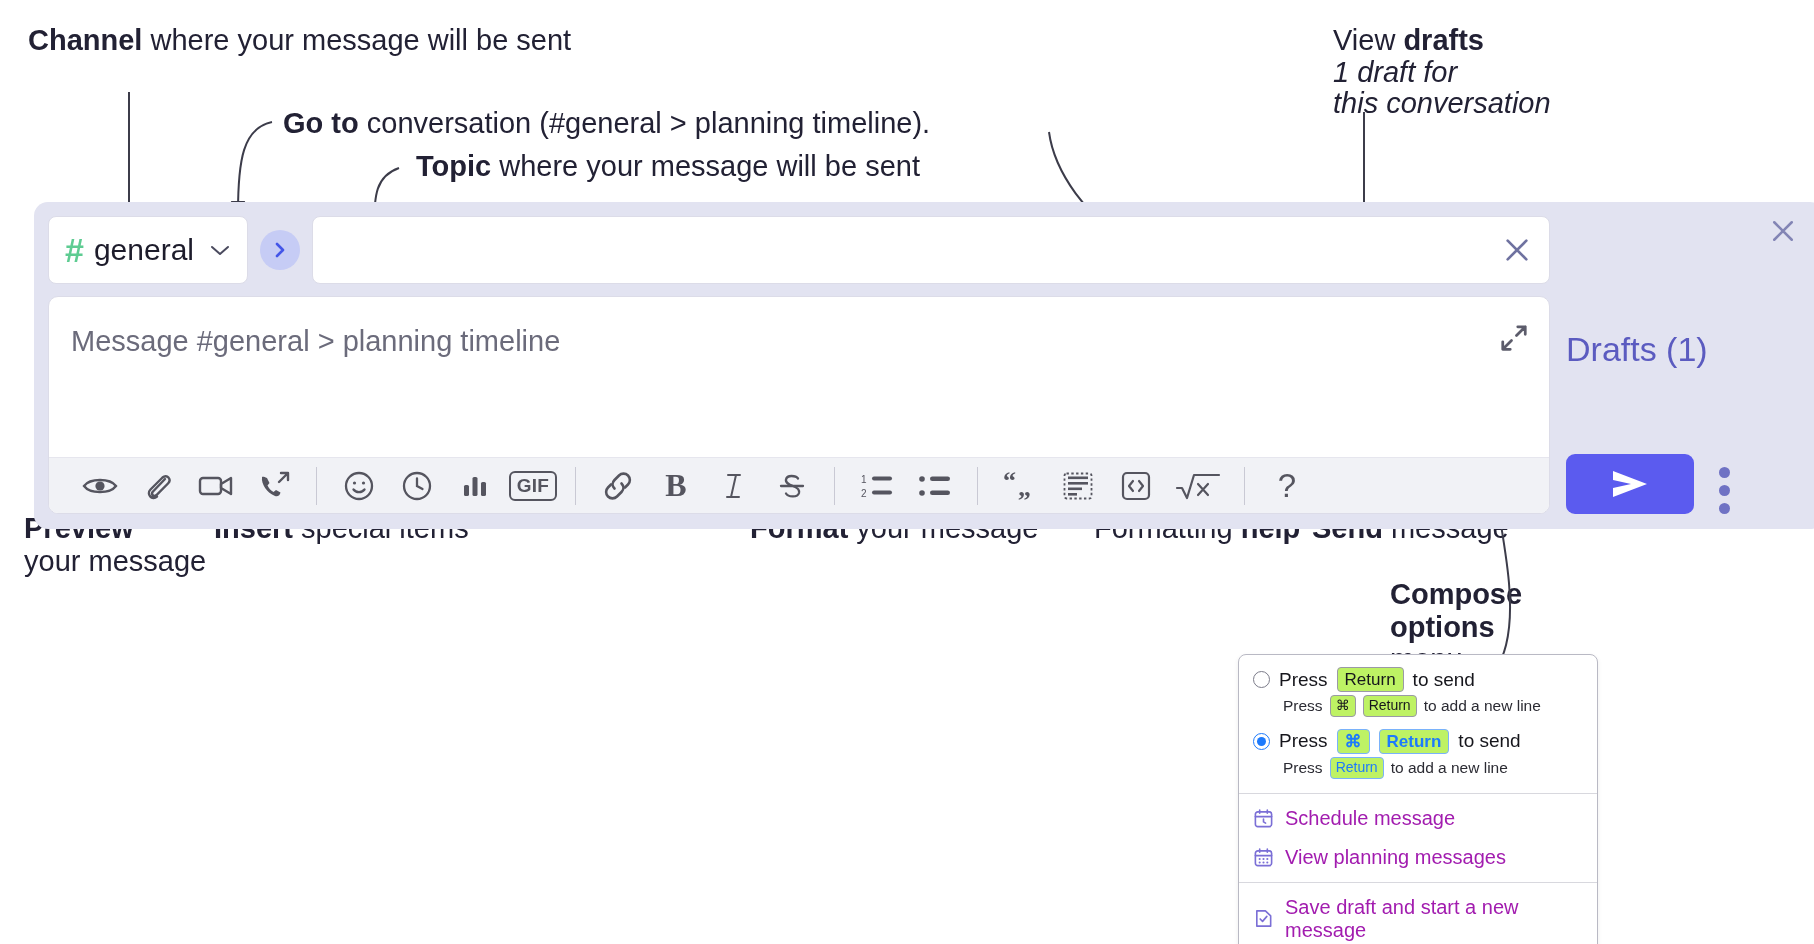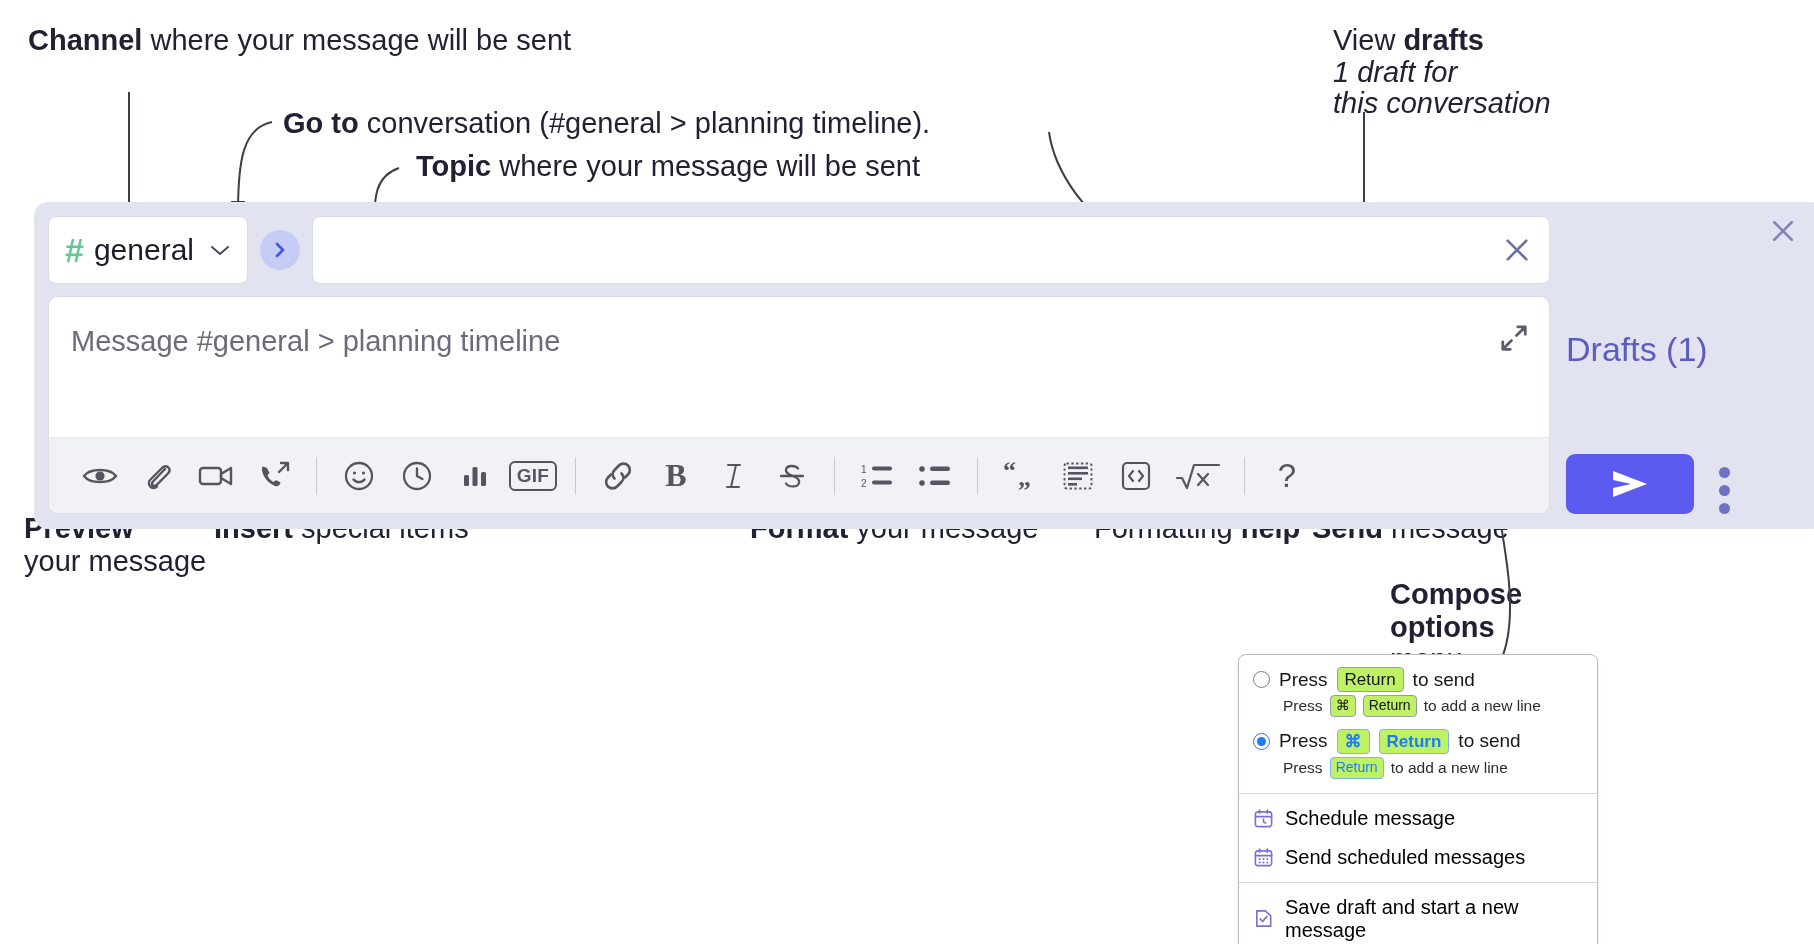--- a/index.html
+++ b/index.html
@@ -55,21 +55,21 @@
   .msgbox {
     position: absolute; left: 0; top: 80px; width: 1502px; height: 218px;
     background: #fff; border: 1px solid #dcdce8; border-radius: 10px; overflow: hidden;
   }
   .msg-placeholder {
     position: absolute; left: 22px; top: 28px; font-size: 29px; color: #6b6b7b;
   }
   .expand-btn { position: absolute; right: 20px; top: 26px; color: #5c5c6b; }
 
   .toolbar {
-    position: absolute; left: 0; right: 0; bottom: 0; height: 76px;
+    position: absolute; left: 0; right: 0; bottom: 0; height: 56px;
     background: #f1f2f6; border-top: 1px solid #e6e6ee;
     display: flex; align-items: center; padding-left: 22px; gap: 0;
   }
   .tb-btn {
     width: 58px; height: 58px; display: flex; align-items: center; justify-content: center;
     color: #55555f;
   }
   .tb-sep { width: 1px; height: 38px; background: #c9c9d4; margin: 0 13px; flex: 0 0 auto; }
   .gif-box {
     border: 2.5px solid #55555f; border-radius: 6px; font-size: 19px; font-weight: 700;
@@ -102,21 +102,21 @@
   .radio.on { border-color: #1d7afc; position: relative; }
   .radio.on::after { content:""; position:absolute; left:3px; top:3px; width:9px; height:9px; border-radius:50%; background:#1d7afc; }
   .key {
     border: 1px solid #9a9aa6; border-radius: 4px; padding: 1px 7px; font-size: 17px; color: #16161c;
     line-height: 1.25; background: #bef264;
   }
   .key.sm { font-size: 14px; padding: 1px 5px; }
   .key.blue { border-color: #7ab2fb; color: #1d7afc; font-weight: 700; }
   .key.blue.sm { font-weight: 400; }
   .menu-div { height: 1px; background: #d8d8de; }
-  .menu-item { display: flex; align-items: center; gap: 11px; padding: 8px 14px; font-size: 20px; color: #000000; }
+  .menu-item { display: flex; align-items: center; gap: 11px; padding: 8px 14px; font-size: 20px; color: #a21caf; }
   .mi-icon { color: #7b6fd6; display: flex; align-items: center; flex: 0 0 auto; }
 </style>
 </head>
 <body>
 
 <div id="stage">
 
   <div class="anno a-sz-lg" style="left:28px; top:22px;">
     <span class="b">Channel</span><span> where your message will be sent</span>
   </div>
@@ -463,21 +463,21 @@
             <g fill="currentColor" stroke="none">
               <circle cx="7" cy="12.5" r="1.1"></circle>
                 <circle cx="11" cy="12.5" r="1.1"></circle>
                 <circle cx="15" cy="12.5" r="1.1"></circle>
               <circle cx="7" cy="16.2" r="1.1"></circle>
                 <circle cx="11" cy="16.2" r="1.1"></circle>
                 <circle cx="15" cy="16.2" r="1.1"></circle>
             </g>
           </svg>
         </span>
-        <span>Send scheduled messages</span>
+        <span>View planning messages</span>
       </div>
     </div>
 
     <div class="menu-div"></div>
 
     <div style="padding:5px 0 7px 0;">
       <div class="menu-item">
         <span class="mi-icon">
           <svg width="21" height="21" viewBox="0 0 22 22" fill="none" stroke="currentColor" stroke-width="1.7" stroke-linecap="round" stroke-linejoin="round">
             <path d="M4 3 L13 3 L18.5 8.2 L18.5 19 L4 19 Z"></path>

